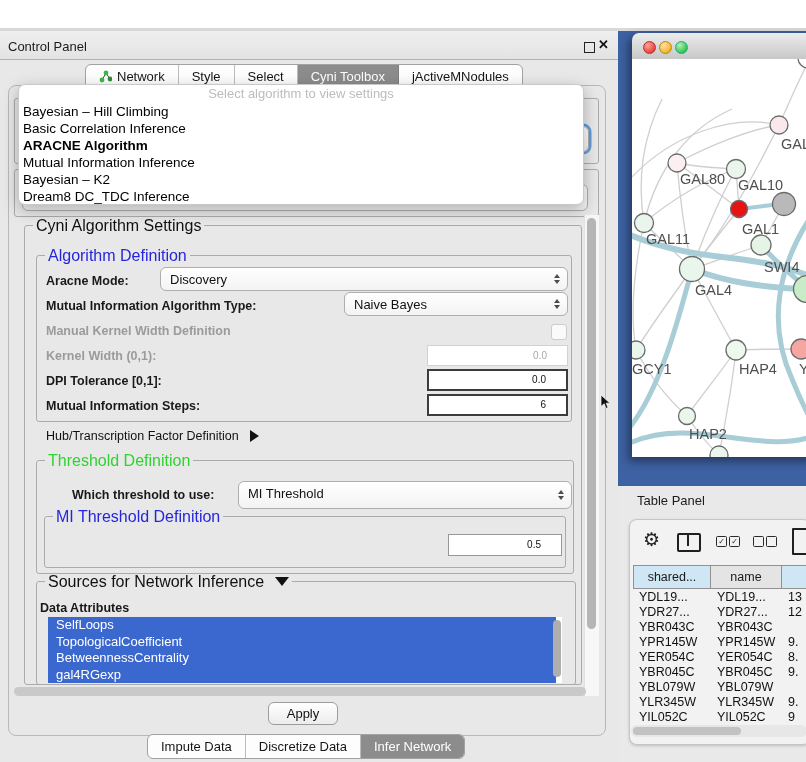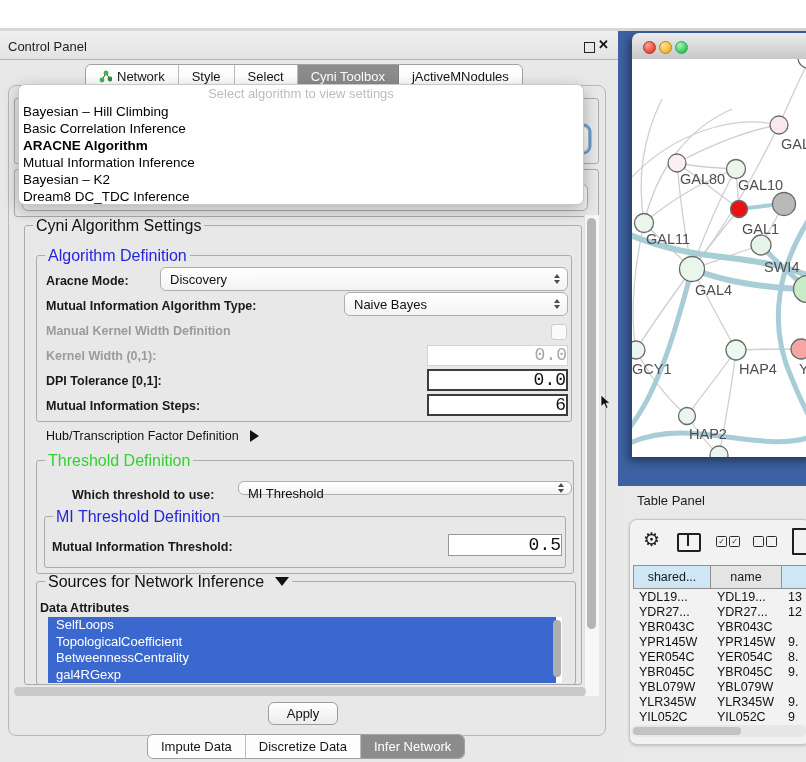--- a/index.html
+++ b/index.html
@@ -46,21 +46,21 @@
   .vtrack{left:584px;top:187px;width:14px;height:481px;background:#f7f7f7;border-left:1px solid #e2e2e2;}
   .vthumb{left:587px;top:190px;width:9px;height:411px;background:#b5b5b5;border-radius:5px;}
   .hthumb{left:14px;top:659px;width:572px;height:9px;background:#c9c9c9;border-radius:5px;}
 
   
   .lbl{font-size:12.5px;font-weight:bold;color:#191919;white-space:nowrap;}
   .lbl.dis{color:#9b9b9b;}
   .plain{font-size:12.5px;color:#111;white-space:nowrap;}
   .blue{color:#2525dd;}
   .green{color:#2fd32f;}
-  .tfield{background:#fff;text-align:right;padding-right:0;font-size:18px;color:#111;box-sizing:border-box;font-family:Liberation Mono, monospace;}
+  .tfield{background:#fff;text-align:right;padding-right:20px;font-size:10px;color:#111;box-sizing:border-box;}
   .cbox{width:14px;height:14px;border:1px solid #cccccc;border-radius:3px;background:#fafafa;}
   .attr-list{left:48px;top:589px;width:514px;height:66px;background:#fff;overflow:hidden;}
   .attr-item{height:16.5px;line-height:16.5px;background:#3b68cf;color:#fff;font-size:13px;padding-left:8px;width:500px;}
   .attr-scroll{position:absolute;right:1px;top:3px;width:8px;height:57px;background:#aeaeae;border-radius:4px;}
   .apply-btn{left:268px;top:674px;width:70px;height:23px;border:1px solid #9c9c9c;border-radius:6px;
              background:linear-gradient(#ffffff,#ececec);font-size:13px;text-align:center;line-height:21px;box-sizing:border-box;}
 
   
   .desktop{left:618px;top:3px;width:188px;height:455px;background:#3d61a2;}
   .net-window{left:632px;top:5px;width:182px;height:424px;border-radius:7px 7px 0 0;box-shadow:-3px 4px 10px rgba(0,0,0,.45);}
@@ -182,31 +182,30 @@
 
   <div class="abs plain" style="left:46px;top:401px;">
     <span>Hub/Transcription Factor Definition</span>
     <span style="display:inline-block;margin-left:8px;width:0;height:0;border-top:6px solid transparent;border-bottom:6px solid transparent;border-left:9px solid #111;vertical-align:-2px;"></span>
   </div>
 
   <div class="abs groupbox" style="left:36px;top:432px;width:536px;height:112px;">
     <span class="gtitle green">Threshold Definition</span>
   </div>
   <div class="abs lbl" style="left:72px;top:460px;">Which threshold to use:</div>
-  <div class="abs combo" style="left:238px;top:453px;width:334px;height:14px;">
+  <div class="abs combo" style="left:238px;top:453px;width:334px;height:28px;">
     <span>MI Threshold</span>
     <span class="stepper">
         <span class="tri-up"></span>
         <span class="tri-down"></span>
       </span>
   </div>
   <div class="abs groupbox" style="left:44px;top:488px;width:520px;height:50px;">
     <span class="gtitle blue">MI Threshold Definition</span>
   </div>
-  <div class="abs lbl" style="left:52px;top:512px;">Mutual Information Threshold:</div>
   <div class="abs tfield" style="left:448px;top:506px;width:114px;height:22px;line-height:20px;border:1px solid #979797;">0.5</div>
 
   <div class="abs groupbox" style="left:36px;top:553px;width:538px;height:102px;">
     <span class="gtitle">
       <span>Sources for Network Inference</span>
       <span style="display:inline-block;margin-left:6px;width:0;height:0;border-left:7px solid transparent;border-right:7px solid transparent;border-top:9px solid #111;vertical-align:1px;"></span>
     </span>
   </div>
   <div class="abs lbl" style="left:40px;top:573px;">Data Attributes</div>
   <div class="abs attr-list" id="attr-list">

